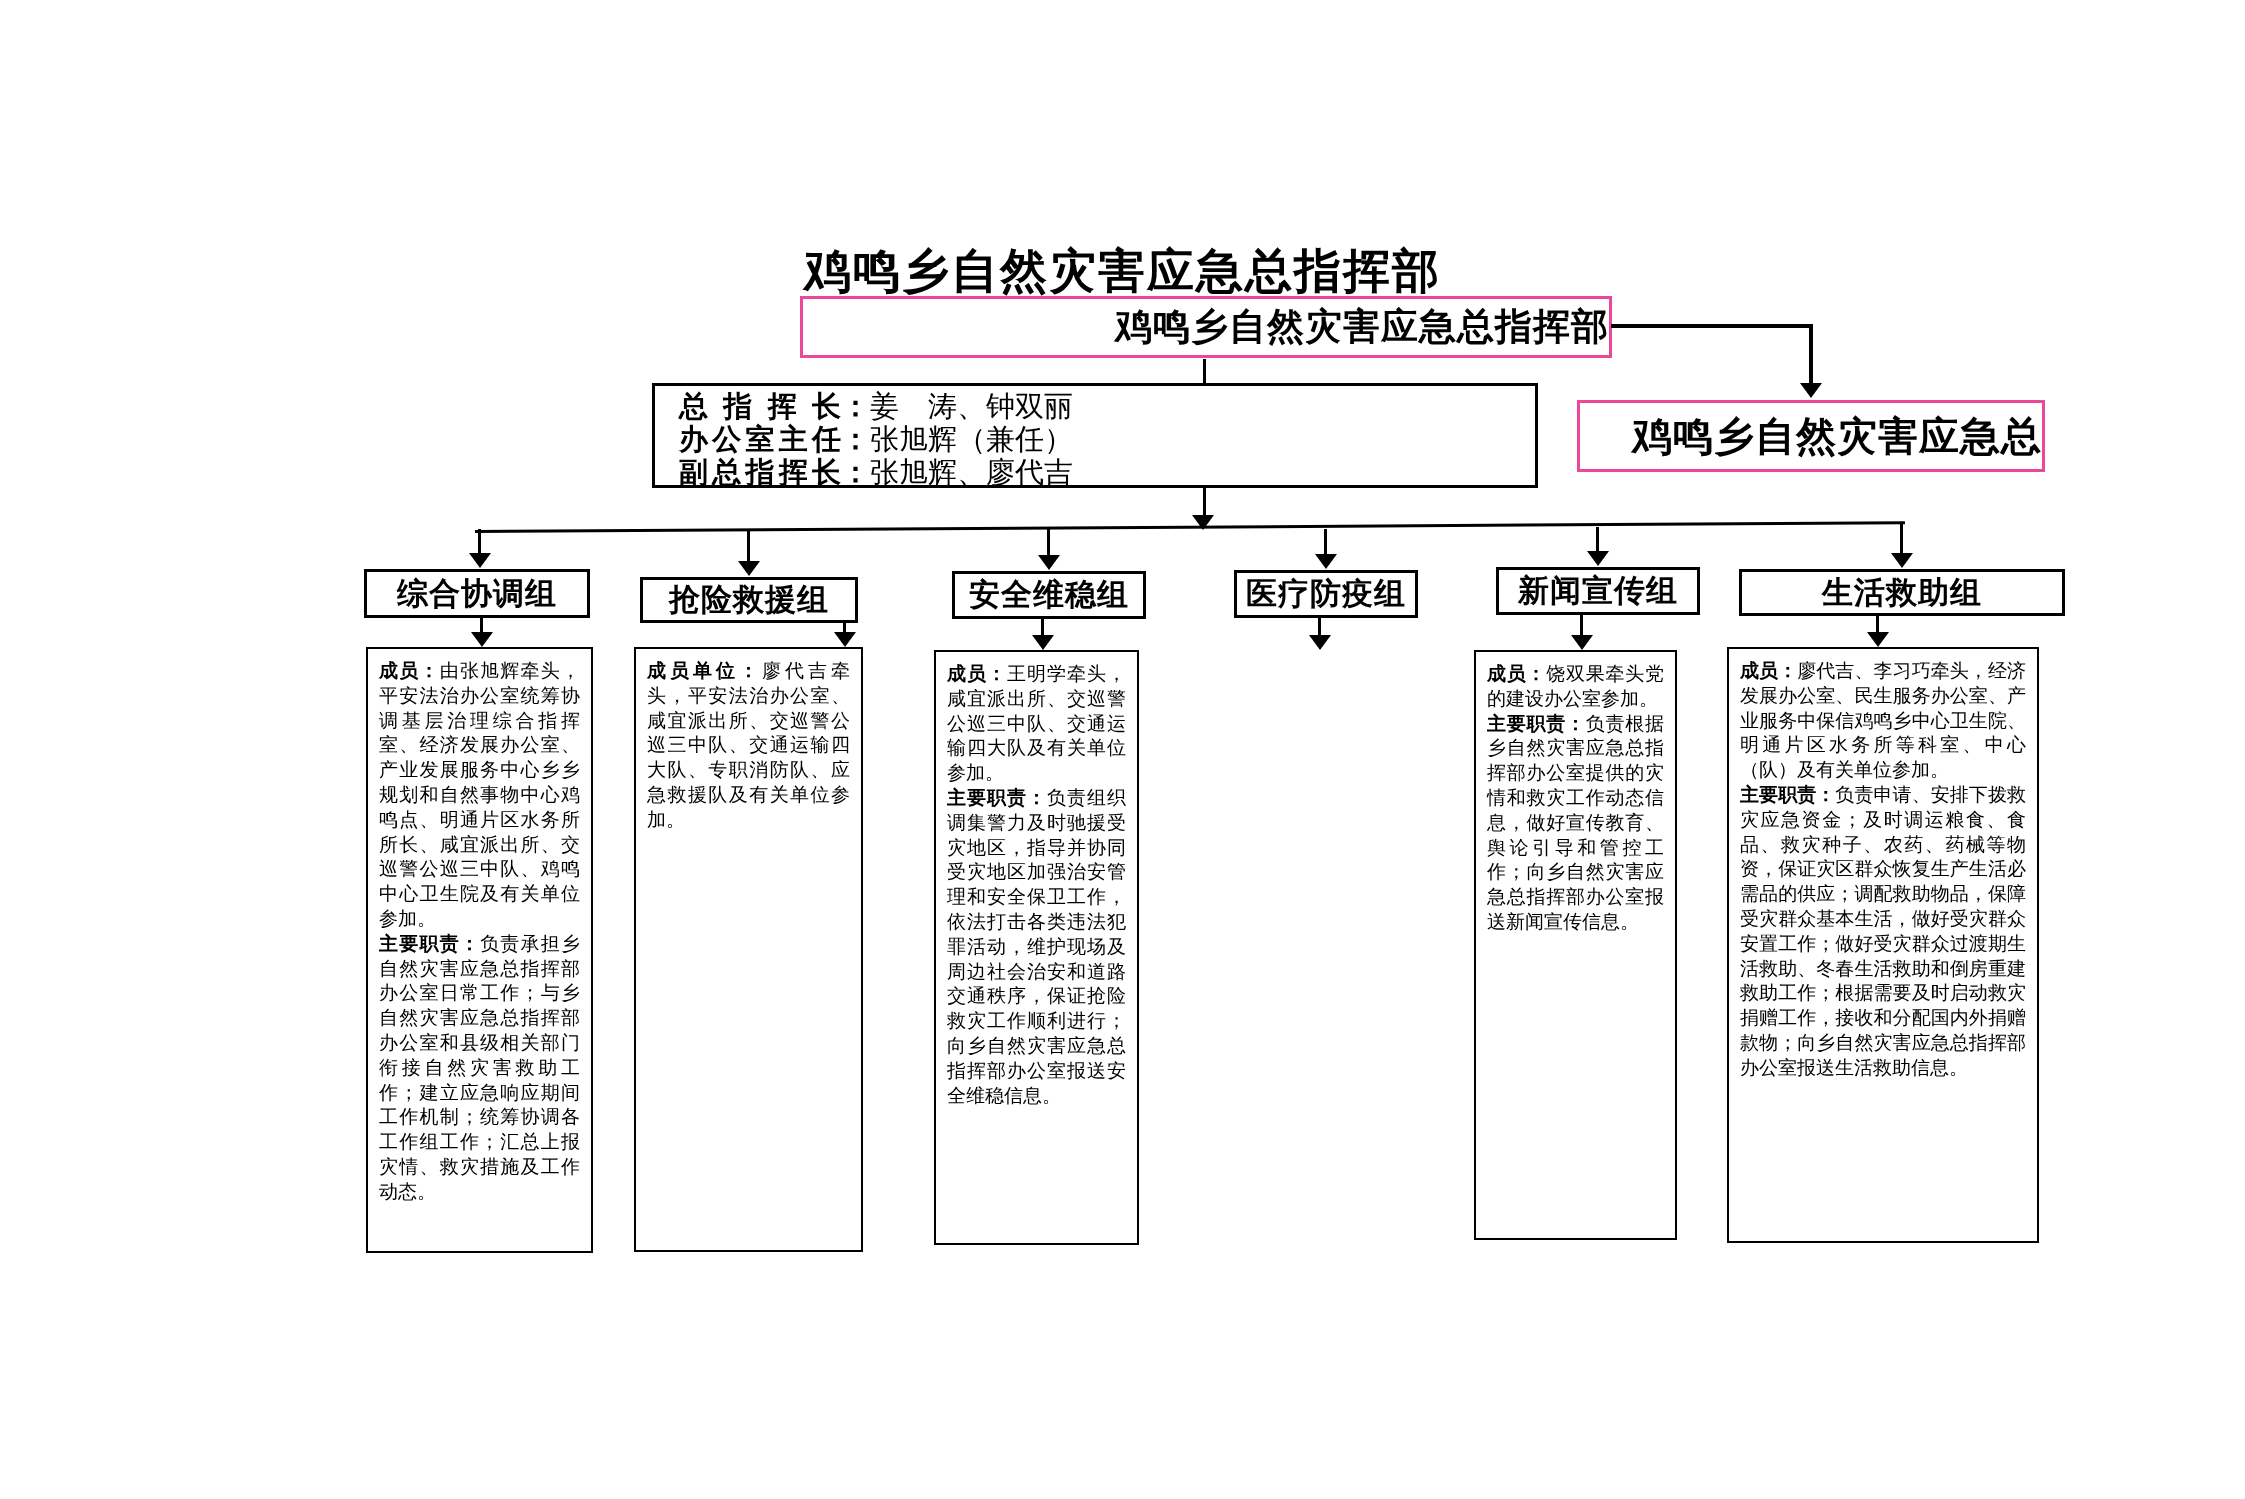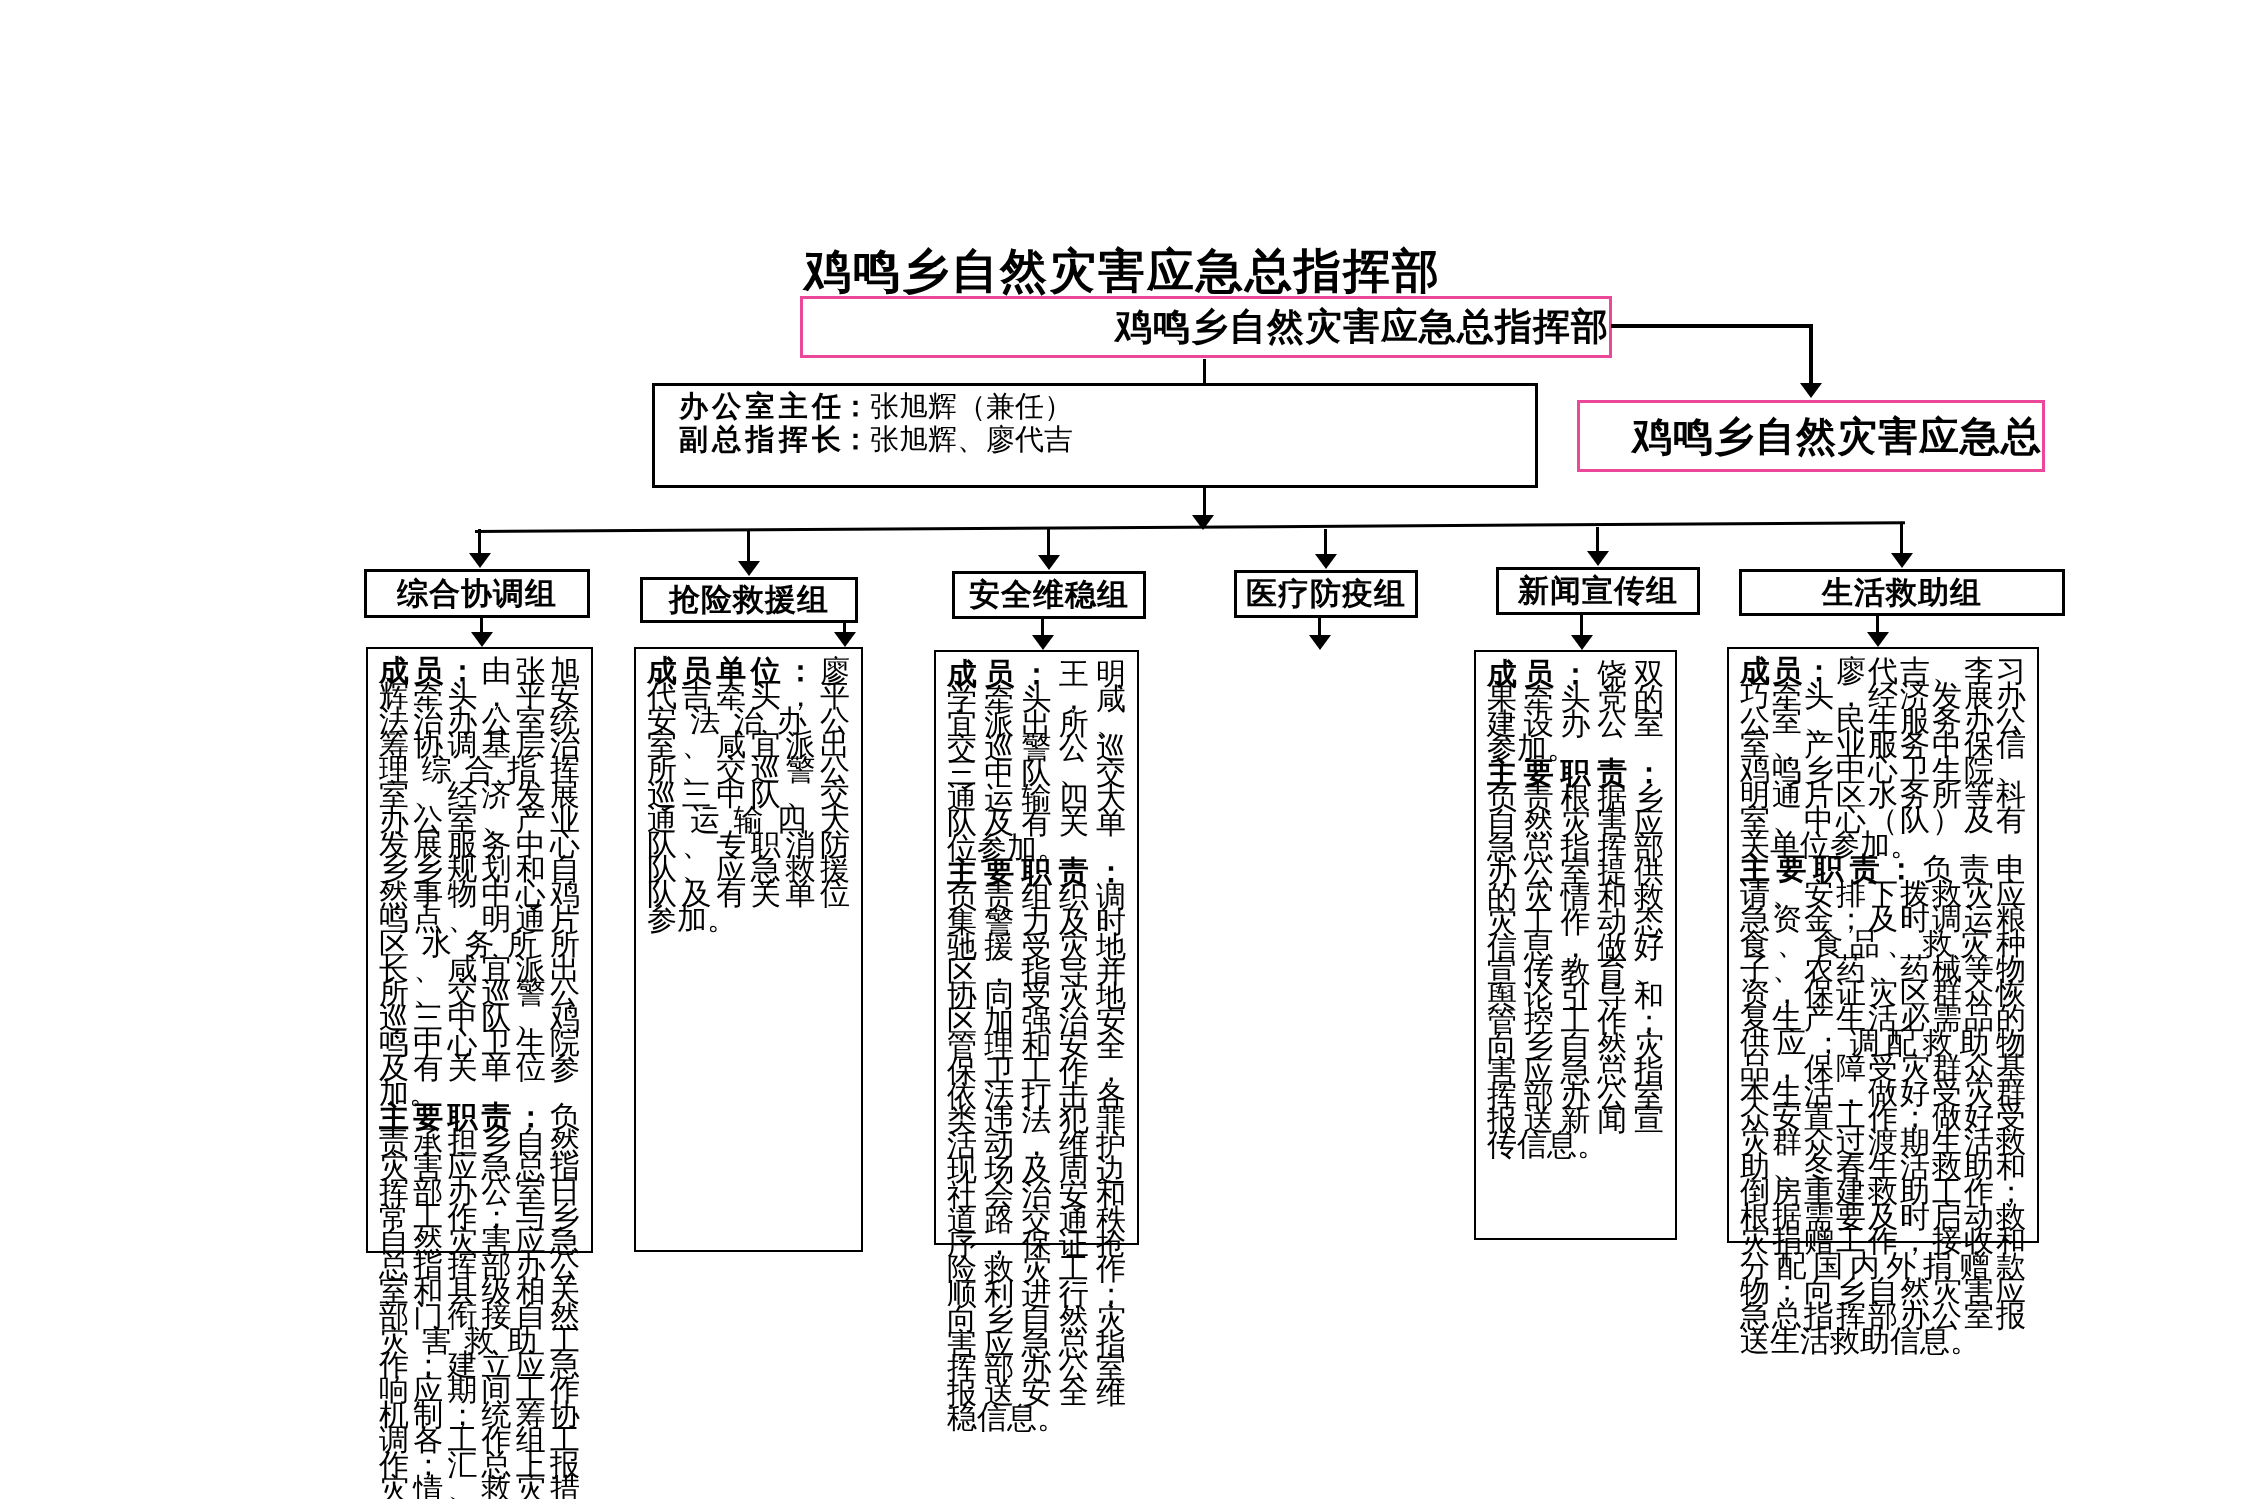--- a/index.html
+++ b/index.html
@@ -22,41 +22,44 @@
   #hq-box{left:800px;top:296px;width:812px;height:62px;font-size:37px;font-weight:bold;letter-spacing:1px;}
   #side-box{left:1577px;top:400px;width:468px;height:72px;font-size:40px;font-weight:bold;overflow:hidden;letter-spacing:1px;}
   #leadership-box{left:652px;top:383px;width:886px;height:105px;border:3px solid #000;padding:4px 10px 0 24px;font-size:29px;}
   .lrow{line-height:33px;white-space:nowrap;}
   .llabel{display:inline-block;width:162px;font-weight:bold;text-align:justify;text-align-last:justify;}
   .lcolon{font-weight:bold;}
   
   .glabel{border:3px solid #000;background:#fff;display:flex;align-items:center;justify-content:center;
           font-size:31px;font-weight:bold;letter-spacing:1px;}
   
-  .gdetail{border:2px solid #000;background:#fff;padding:10px 11px;font-size:30px;line-height:24.8px;}
+  .gdetail{border:2px solid #000;background:#fff;padding:10px 11px;font-size:19px;line-height:24.8px;}
   .gdetail .seg{margin:0;text-align:justify;text-align-last:left;}
   .gdetail b{font-weight:bold;}
   
   .vline,.hline{background:#000;}
   .arrow-down{width:0;height:0;border-left:11px solid transparent;border-right:11px solid transparent;border-top:15px solid #000;}
 </style>
 </head>
 <body>
 
 <div id="canvas">
 
   <div id="title" class="abs">鸡鸣乡自然灾害应急总指挥部</div>
 
   <div id="hq-box" class="abs box">
     <span>鸡鸣乡自然灾害应急总指挥部</span>
   </div>
 
   <div class="abs vline" style="left:1203px;top:359px;width:3px;height:25px;"></div>
 
   <div id="leadership-box" class="abs">
+    <div class="lrow">
+      <b class="llabel">总指挥长</b><b class="lcolon">：</b><span>姜　涛、钟双丽</span>
+    </div>
     <div class="lrow">
       <b class="llabel">办公室主任</b><b class="lcolon">：</b><span>张旭辉（兼任）</span>
     </div>
     <div class="lrow">
       <b class="llabel">副总指挥长</b><b class="lcolon">：</b><span>张旭辉、廖代吉</span>
     </div>
   </div>
 
   <div class="abs hline" style="left:1611px;top:324px;width:201px;height:4px;"></div>
   <div class="abs vline" style="left:1809px;top:324px;width:4px;height:60px;"></div>

